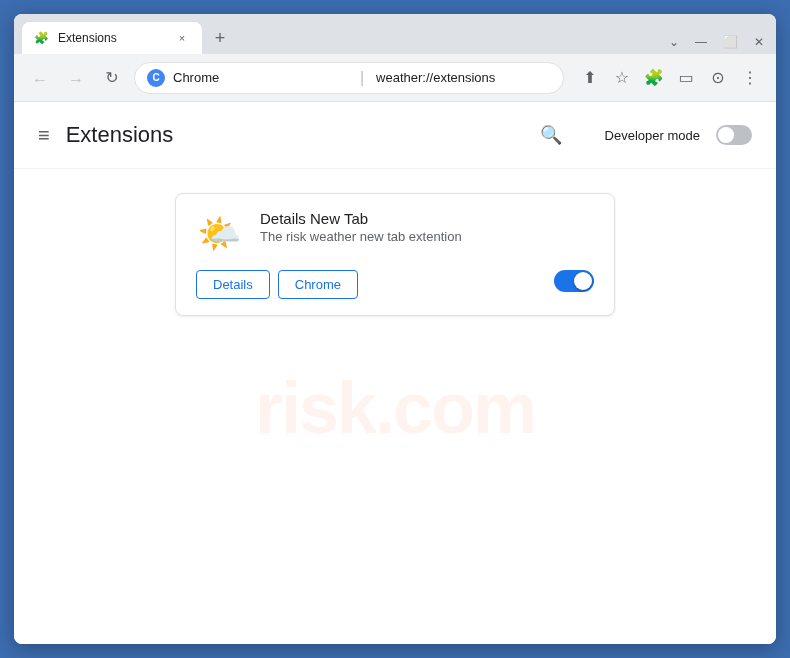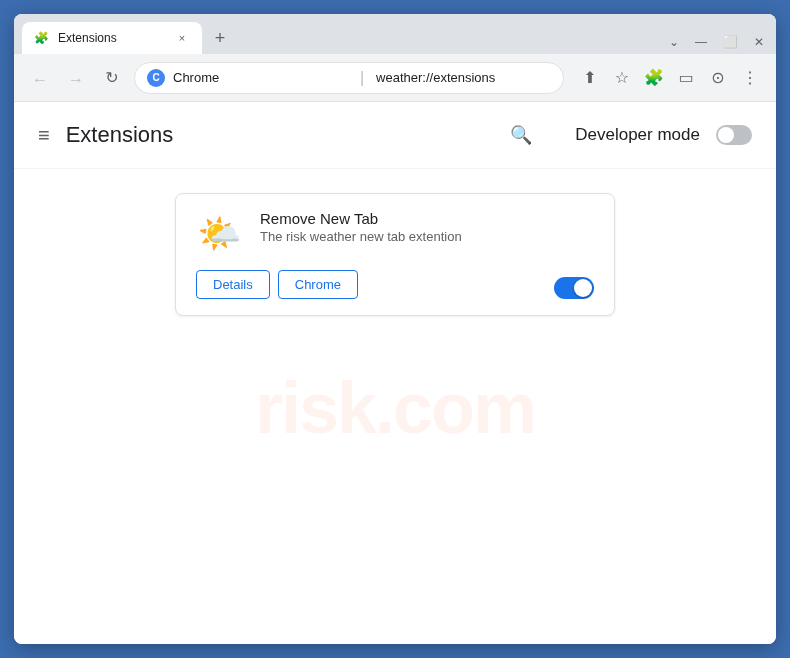--- a/index.html
+++ b/index.html
@@ -193,21 +193,21 @@
       display: flex;
       align-items: center;
       gap: 16px;
     }
     .search-icon-btn {
       font-size: 18px;
       color: #5f6368;
       cursor: pointer;
     }
     .developer-mode-label {
-      font-size: 17px;
+      font-size: 13px;
       color: #202124;
       padding-left: 26px;
     }
     
     .toggle {
       width: 36px;
       height: 20px;
       border-radius: 10px;
       background: #1a73e8;
       position: relative;
@@ -290,21 +290,21 @@
       font-weight: 500;
       color: #202124;
       margin-bottom: 2px;
     }
     .ext-desc {
       font-size: 13px;
       color: #5f6368;
     }
     .ext-actions {
       display: flex;
-      align-items: flex-end;
+      align-items: flex-start;
       gap: 8px;
     }
     .ext-btn {
       padding: 6px 16px;
       border-radius: 4px;
       border: 1px solid #1a73e8;
       background: #ffffff;
       color: #1a73e8;
       font-size: 13px;
       cursor: pointer;
@@ -409,21 +409,21 @@
 
     <div class="extensions-area">
 
       <div class="watermark-icon">🔍</div>
       <div class="watermark">risk.com</div>
 
       <div class="extension-card">
         <div class="ext-header">
           <div class="ext-icon">🌤️</div>
           <div class="ext-info">
-            <div class="ext-name">Remove New Tab</div>
+            <div class="ext-name">Details New Tab</div>
             <div class="ext-desc">The risk weather new tab extention</div>
           </div>
         </div>
         <div class="ext-actions">
           <button class="ext-btn">Details</button>
           <button class="ext-btn">Chrome</button>
           <div class="ext-toggle-wrap">
             <div class="ext-toggle">
               <div class="ext-toggle-knob"></div>
             </div>

